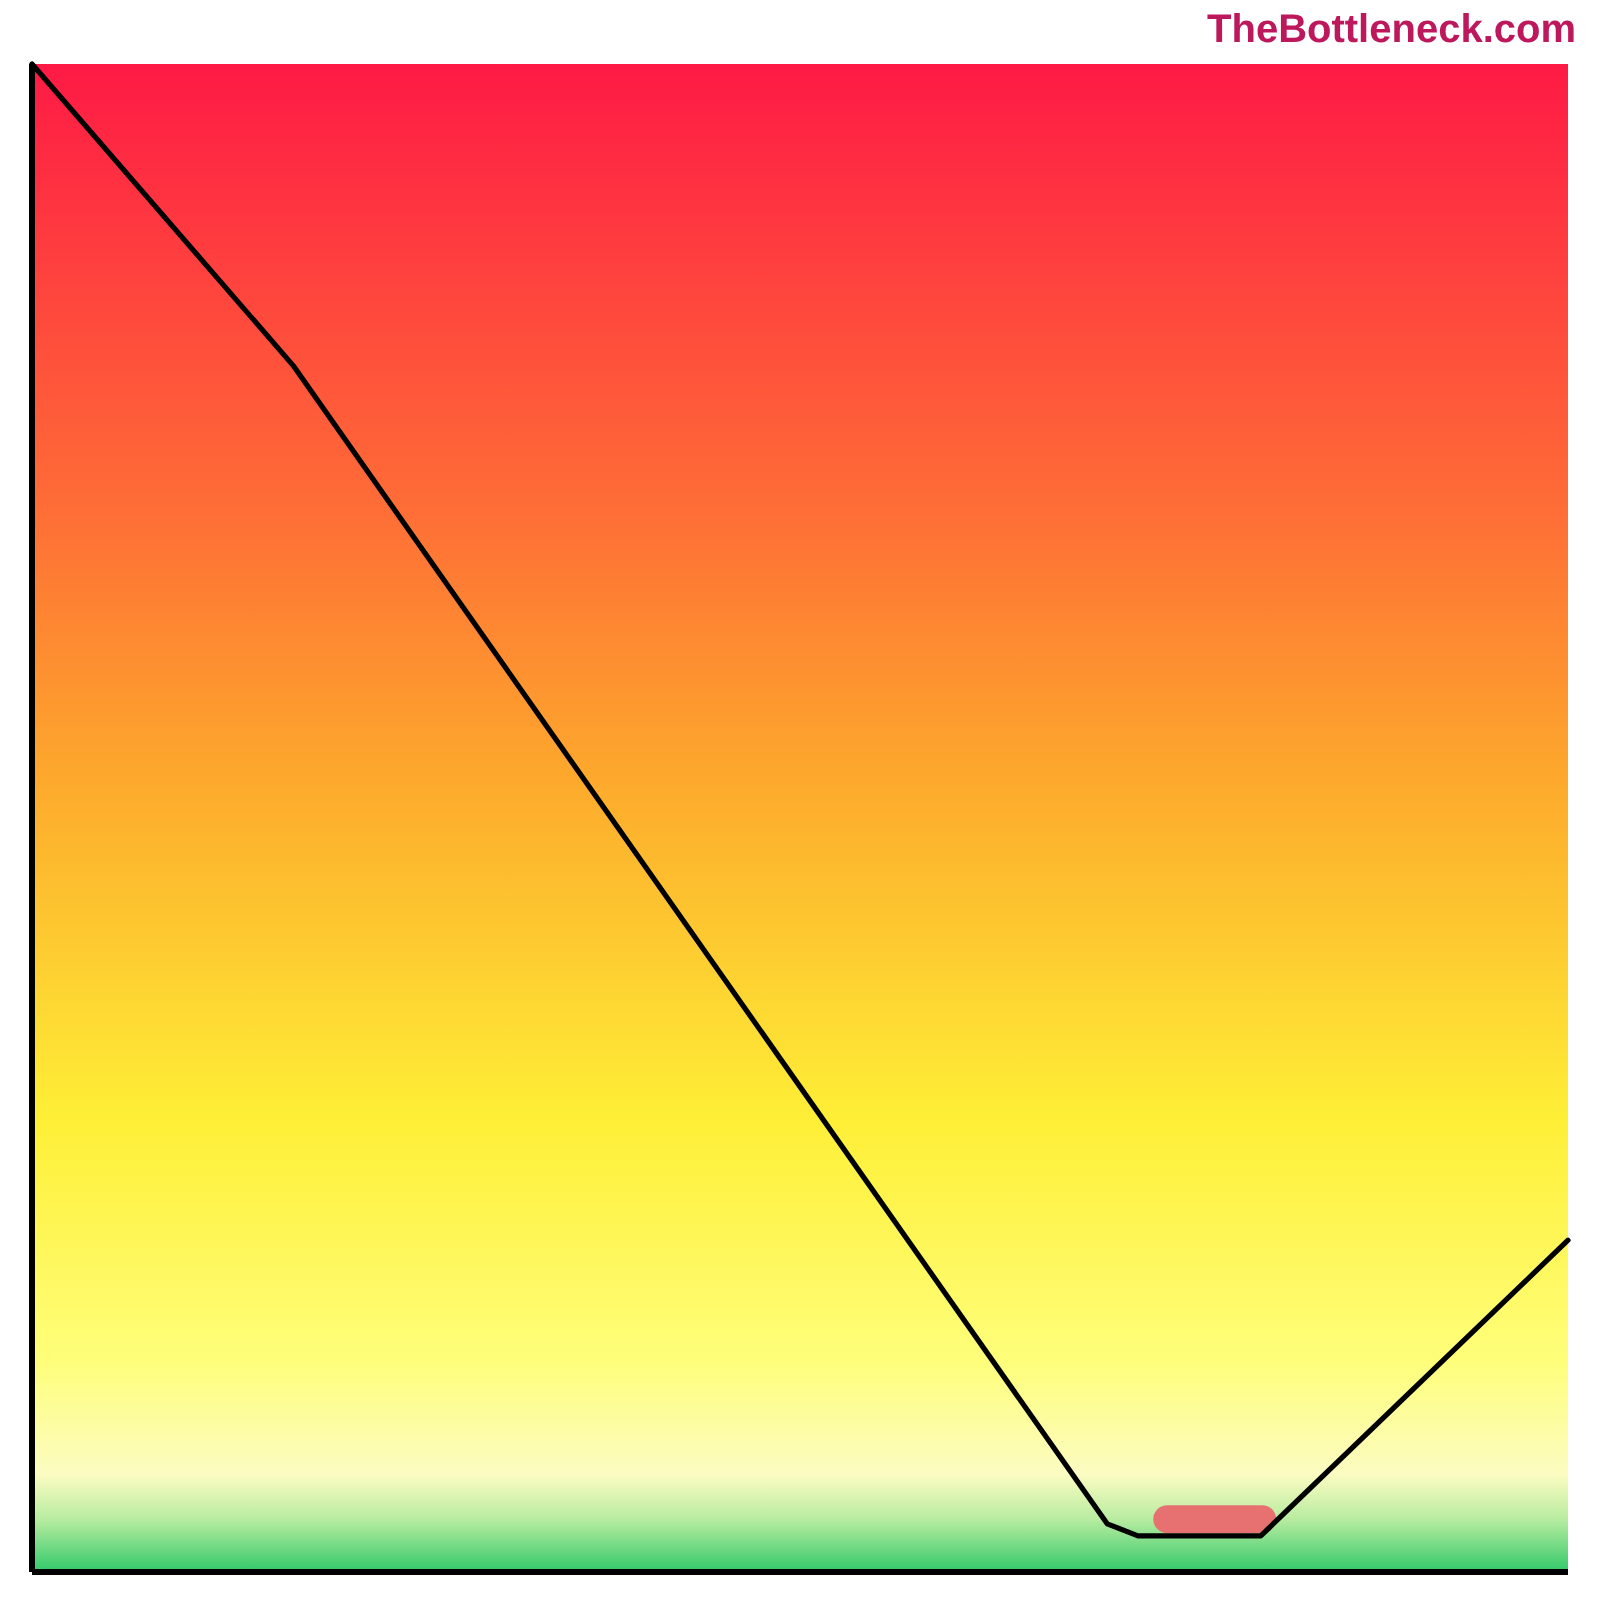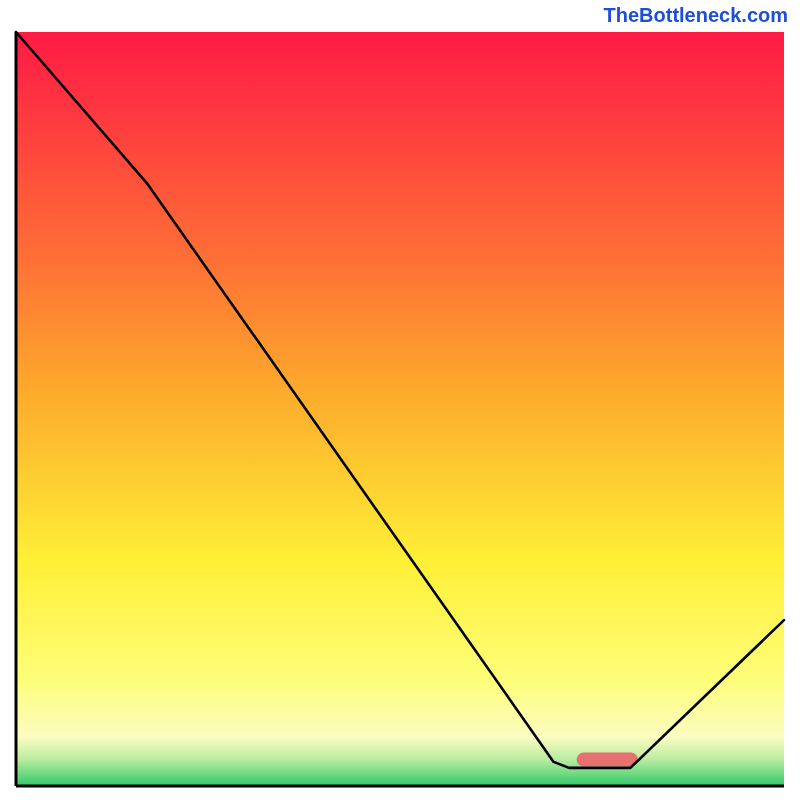--- a/index.html
+++ b/index.html
@@ -10,21 +10,21 @@
     background: #ffffff;
     font-family: Arial, Helvetica, sans-serif;
     position: relative;
   }
   .attribution {
     position: absolute;
     top: 4px;
     right: 12px;
     font-size: 20px;
     font-weight: bold;
-    color: #1d4ed8;
+    color: #be185d;
     margin-left: 16px;
   }
   .plot-wrap {
     position: absolute;
     top: 30px;
     left: 14px;
     width: 772px;
     height: 758px;
   }
   svg { display: block; }

